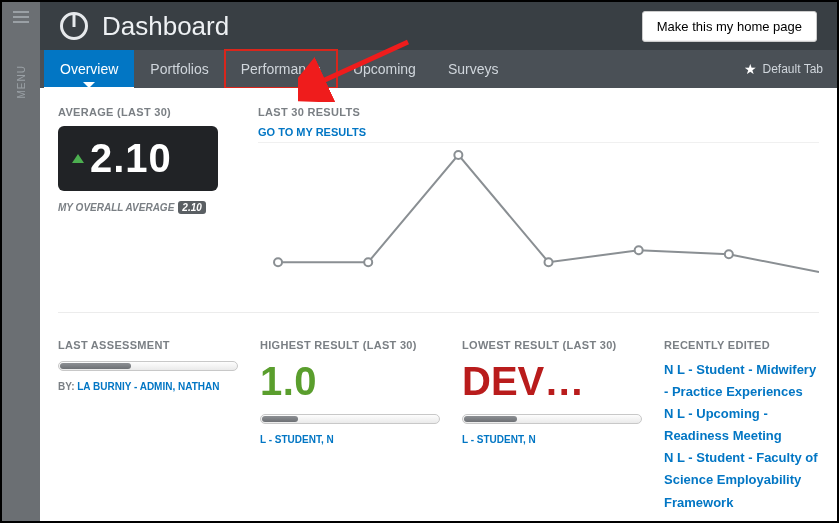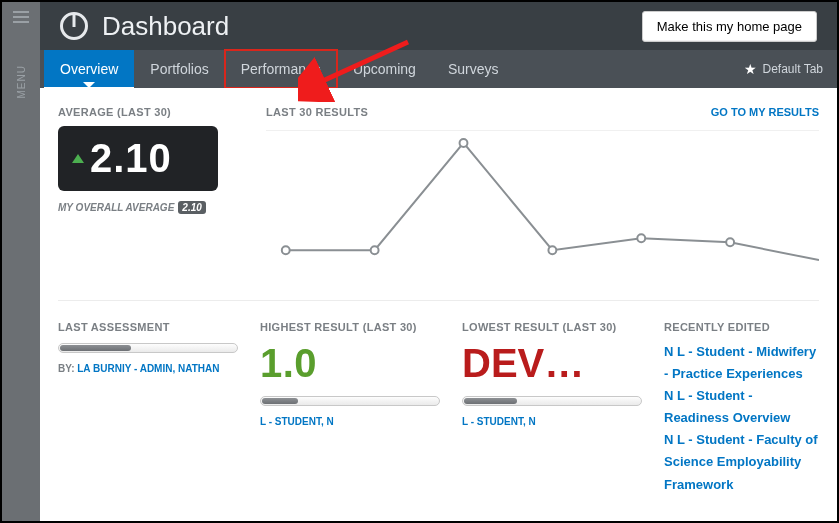--- a/index.html
+++ b/index.html
@@ -16,33 +16,33 @@
   .title { color: #eef1f4; font-size: 26px; font-weight: 300; }
   .home-btn { background: #fff; border: 1px solid #ccc; border-radius: 3px; padding: 7px 14px; font-size: 13px; cursor: pointer; box-shadow: inset 0 -1px 0 rgba(0,0,0,0.05); }
   .tabbar { background: #4a5056; height: 38px; display: flex; align-items: stretch; padding-left: 4px; position: relative; }
   .tab { color: #d0d6dc; font-size: 14px; padding: 0 16px; display: flex; align-items: center; cursor: pointer; position: relative; }
   .tab.active { background: #0276c4; color: #fff; }
   .tab.active::after { content: ""; position: absolute; bottom: -6px; left: 50%; transform: translateX(-50%); border: 6px solid transparent; border-top-color: #fff; z-index: 2; }
   .tab.active::before { content: ""; position: absolute; bottom: 0; left: 0; right: 0; height: 1px; background: #fff; }
   .tab.hl { outline: 2px solid #d9261c; outline-offset: -1px; }
   .default-tab { margin-left: auto; color: #d0d6dc; font-size: 12px; display: flex; align-items: center; gap: 6px; padding-right: 14px; cursor: pointer; }
   .star { color: #fff; font-size: 14px; }
-  .content { flex: 1; background: #fff; padding: 18px 18px 0 18px; display: grid; grid-template-columns: 180px 1fr; grid-template-rows: auto 1fr; column-gap: 28px; position: relative; }
+  .content { flex: 1; background: #fff; padding: 18px 18px 0 18px; display: grid; grid-template-columns: 180px 1fr; grid-template-rows: auto 1fr; column-gap: 20px; position: relative; }
   .sect-label { font-size: 11px; font-weight: bold; color: #7a7f84; letter-spacing: 0.3px; margin-bottom: 8px; }
   .avg-card { }
   .avg-box { background: #212326; border-radius: 6px; padding: 10px 14px; display: flex; align-items: center; gap: 6px; width: 160px; }
   .tri-up { width: 0; height: 0; border-left: 6px solid transparent; border-right: 6px solid transparent; border-bottom: 9px solid #4caf50; }
   .avg-num { color: #fff; font-size: 40px; font-weight: 800; letter-spacing: 1px; }
   .ov-avg { font-size: 10px; color: #7a7f84; font-weight: bold; margin-top: 10px; display: flex; align-items: center; gap: 4px; font-style: italic; }
   .ov-badge { background: #5a5f63; color: #fff; border-radius: 3px; padding: 1px 4px; font-size: 10px; }
   .chart-area { position: relative; }
-  .chart-head { display: flex; justify-content: space-between; align-items: flex-start; }
+  .chart-head { display: flex; justify-content: space-between; align-items: flex-start; flex-direction: column; }
   .goto { color: #0276c4; font-size: 11px; font-weight: bold; cursor: pointer; }
   .chart-canvas { position: relative; height: 150px; margin-top: 4px; border-top: 1px solid #f0f0f0; }
-  .row2 { grid-column: 1 / span 2; display: grid; grid-template-columns: 180px 180px 180px 1fr; column-gap: 22px; margin-top: 20px; border-top: 1px solid #ececec; padding-top: 20px; }
+  .row2 { grid-column: 1 / span 2; display: grid; grid-template-columns: 180px 180px 180px 1fr; column-gap: 22px; margin-top: 20px; border-top: 1px solid #ececec; padding-top: 26px; }
   .metric-num { font-size: 40px; font-weight: 900; letter-spacing: 0.5px; }
   .green { color: #5a9e2d; }
   .red { color: #b91c1c; font-size: 40px; font-weight: 900; white-space: nowrap; overflow: hidden; text-overflow: clip; }
   .bar { margin-top: 10px; width: 100%; height: 10px; border: 1px solid #c8c8c8; border-radius: 6px; background: linear-gradient(#fdfdfd,#eaeaea); position: relative; overflow: hidden; }
   .bar-fill { position: absolute; left: 1px; top: 1px; bottom: 1px; background: linear-gradient(#8d9094,#6d7074); border-radius: 4px; }
   .byline { font-size: 10px; color: #7a7f84; font-weight: bold; margin-top: 10px; }
   .byline .lnk { color: #0276c4; margin-top: 28px; }
   .recent a { display: block; color: #0276c4; font-size: 13px; font-weight: 700; line-height: 1.7; text-decoration: none; }
   .arrow-svg { position: absolute; left: 296px; top: 30px; pointer-events: none; z-index: 5; }
 </style>
@@ -130,21 +130,21 @@
         <div class="red">DEV…</div>
         <div class="bar">
             <div class="bar-fill" style="width:30%"></div>
           </div>
         <div class="byline"><span class="lnk">L - STUDENT, N</span></div>
       </div>
 
       <div class="recent">
         <div class="sect-label">RECENTLY EDITED</div>
         <a href="#">N L - Student - Midwifery - Practice Experiences</a>
-        <a href="#">N L - Student - Readiness Overview</a>
+        <a href="#">N L - Upcoming - Readiness Meeting</a>
         <a href="#">N L - Student - Faculty of Science Employability Framework</a>
       </div>
     </div>
   </div>
 </div>
 
 <svg class="arrow-svg" width="120" height="70">
   <defs>
       <marker id="ah" markerWidth="12" markerHeight="12" refX="2" refY="5" orient="auto">
         <path d="M0,0 L10,5 L0,10 z" fill="#ef1c1c"></path>

